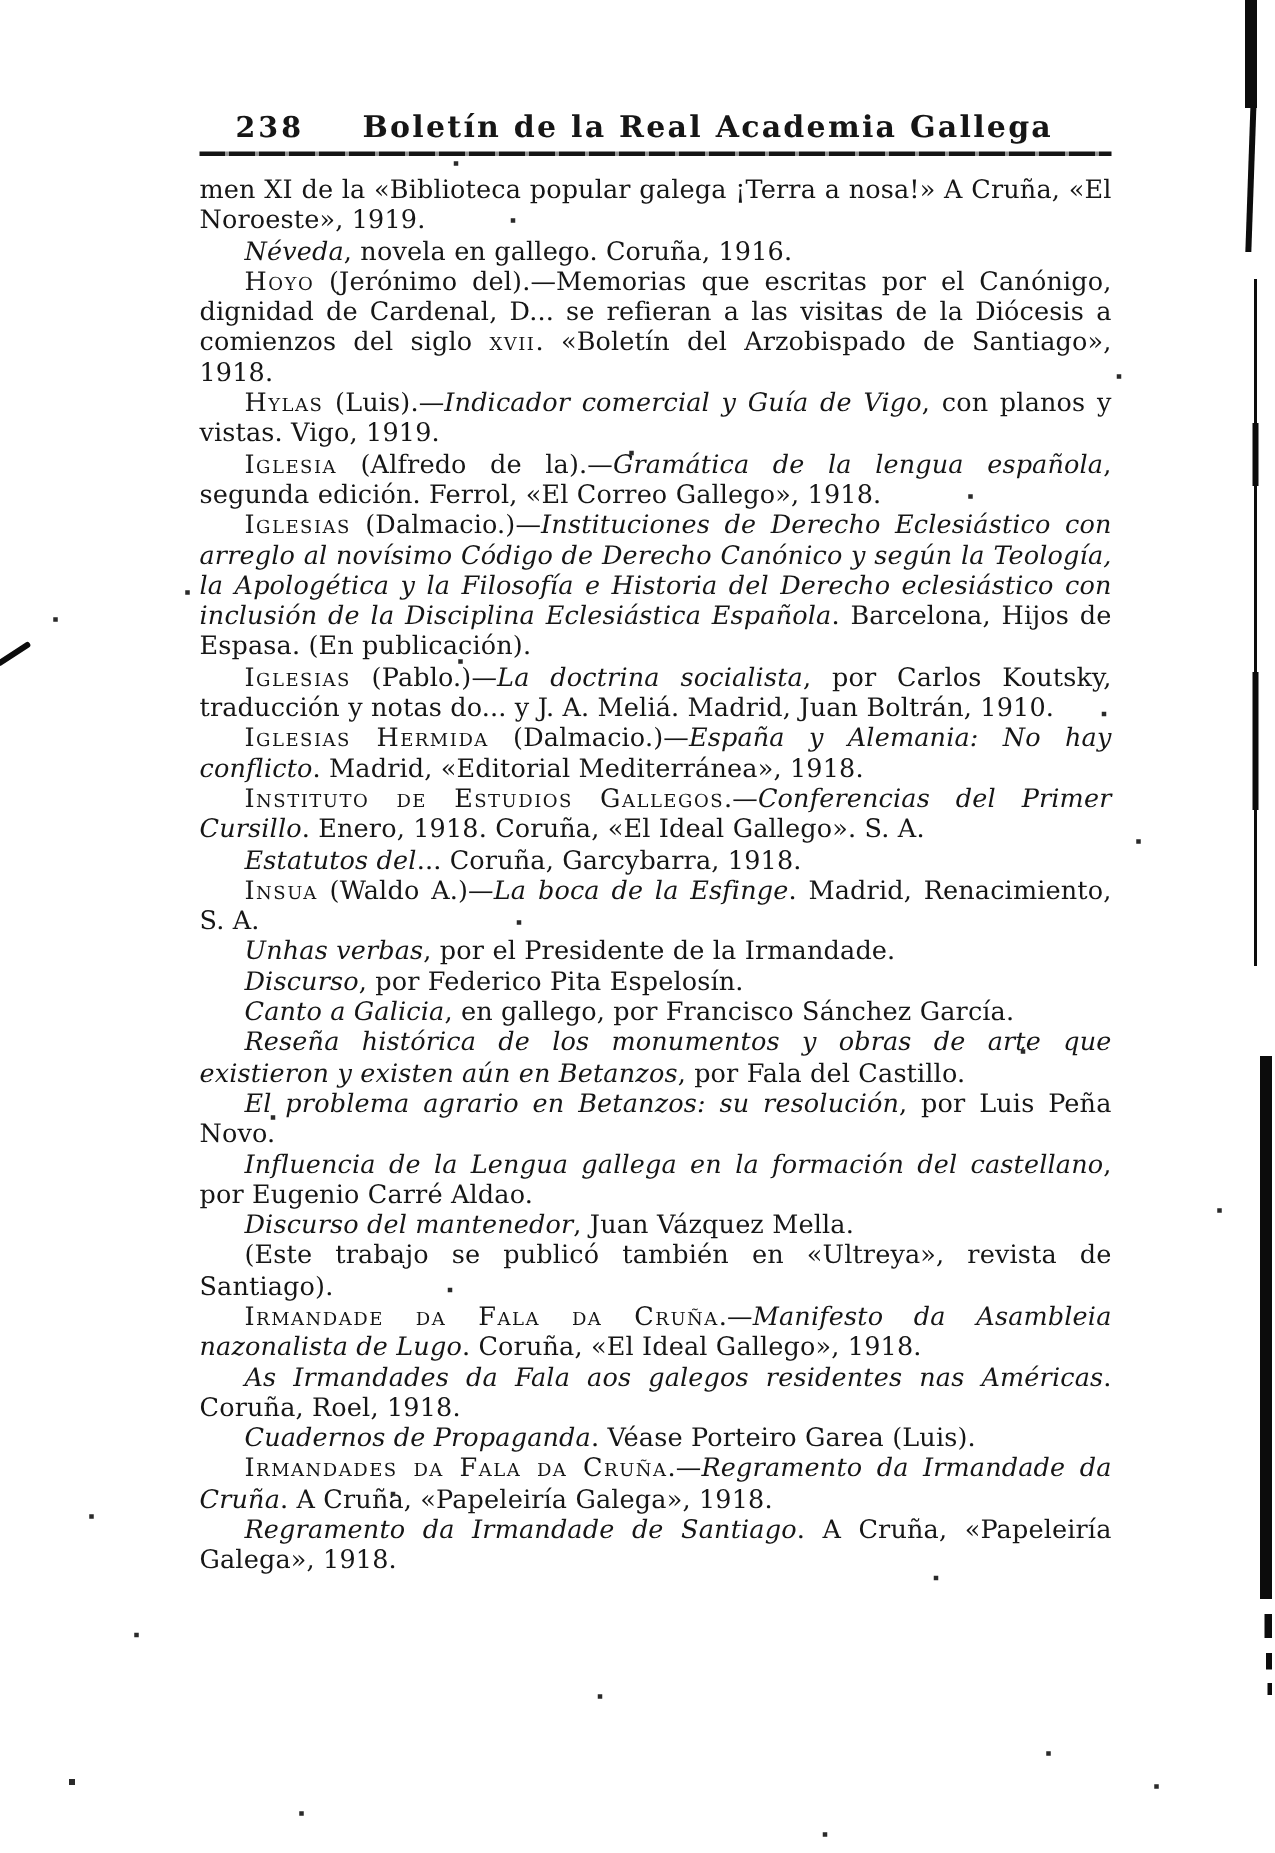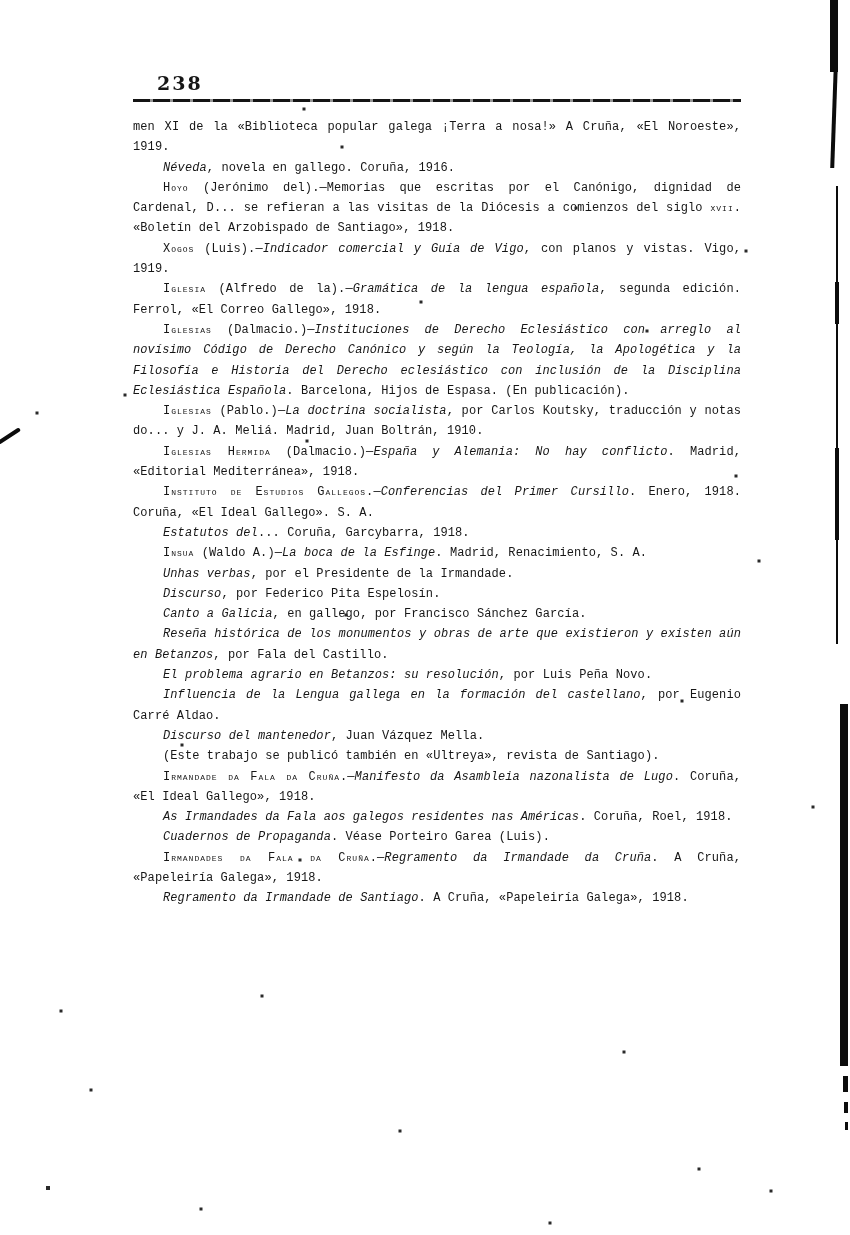--- a/index.html
+++ b/index.html
@@ -36,25 +36,24 @@
   .header-rule {
     margin-top: 5px;
     height: 3px;
     background: repeating-linear-gradient(90deg,
       #141414 0px, #141414 17px,
       rgba(20,20,20,0.45) 17px, rgba(20,20,20,0.45) 20px);
   }
   .doc-body {
     position: absolute;
     top: 117px; left: 133px; width: 608px;
-    font-size: 12px;
+    font-size: 17px;
     line-height: 20.3px;
     text-align: justify;
     letter-spacing: 0.1px;
-    font-family: Liberation Mono, monospace;
   }
   .para { margin: 0; text-indent: 30px; }
   .para.no-indent { text-indent: 0; }
   .seg-normal { }
   .seg-italic { font-style: italic; }
   .seg-smallcaps { font-variant: small-caps; letter-spacing: 1px; }
 
   
   .artifact { position: absolute; background: #0c0c0c; }
   .bar-a1 { left: 830px; top: 0;     width: 8px; height: 72px; }
@@ -88,29 +87,30 @@
       200px 1208px 0 0.5px #2a2a2a, 549px 1222px 0 0.5px #2a2a2a,
       770px 1190px 0 0.5px #2a2a2a, 47px 1187px 0 1px #2a2a2a;
   }
 </style>
 </head>
 <body>
 
 <div class="page-header">
   <div class="header-row">
     <span class="page-number">238</span>
+    <span class="header-title">Boletín de la Real Academia Gallega</span>
   </div>
   <div class="header-rule"></div>
 </div>
 
 <div class="doc-body">
     <p class="para no-indent"><span class="seg-normal">men XI de la «Biblioteca popular galega ¡Terra a nosa!» A Cruña, «El Noroeste», 1919.</span></p>
     <p class="para"><span class="seg-italic">Néveda</span><span class="seg-normal">, novela en gallego. Coruña, 1916.</span></p>
     <p class="para"><span class="seg-smallcaps">Hoyo</span><span class="seg-normal"> (Jerónimo del).—Memorias que escritas por el Canónigo, dignidad de Cardenal, D... se refieran a las visitas de la Diócesis a comienzos del siglo </span><span class="seg-smallcaps">xvii</span><span class="seg-normal">. «Boletín del Arzobispado de Santiago», 1918.</span></p>
-    <p class="para"><span class="seg-smallcaps">Xogos</span><span class="seg-normal"> (Luis).—</span><span class="seg-italic">Indicador comercial y Guía de Vigo</span><span class="seg-normal">, con planos y vistas. Vigo, 1919.</span></p>
+    <p class="para"><span class="seg-smallcaps">Hylas</span><span class="seg-normal"> (Luis).—</span><span class="seg-italic">Indicador comercial y Guía de Vigo</span><span class="seg-normal">, con planos y vistas. Vigo, 1919.</span></p>
     <p class="para"><span class="seg-smallcaps">Iglesia</span><span class="seg-normal"> (Alfredo de la).—</span><span class="seg-italic">Gramática de la lengua española</span><span class="seg-normal">, segunda edición. Ferrol, «El Correo Gallego», 1918.</span></p>
     <p class="para"><span class="seg-smallcaps">Iglesias</span><span class="seg-normal"> (Dalmacio.)—</span><span class="seg-italic">Instituciones de Derecho Eclesiástico con arreglo al novísimo Código de Derecho Canónico y según la Teología, la Apologética y la Filosofía e Historia del Derecho eclesiástico con inclusión de la Disciplina Eclesiástica Española</span><span class="seg-normal">. Barcelona, Hijos de Espasa. (En publicación).</span></p>
     <p class="para"><span class="seg-smallcaps">Iglesias</span><span class="seg-normal"> (Pablo.)—</span><span class="seg-italic">La doctrina socialista</span><span class="seg-normal">, por Carlos Koutsky, traducción y notas do... y J. A. Meliá. Madrid, Juan Boltrán, 1910.</span></p>
     <p class="para"><span class="seg-smallcaps">Iglesias Hermida</span><span class="seg-normal"> (Dalmacio.)—</span><span class="seg-italic">España y Alemania: No hay conflicto</span><span class="seg-normal">. Madrid, «Editorial Mediterránea», 1918.</span></p>
     <p class="para"><span class="seg-smallcaps">Instituto de Estudios Gallegos</span><span class="seg-normal">.—</span><span class="seg-italic">Conferencias del Primer Cursillo</span><span class="seg-normal">. Enero, 1918. Coruña, «El Ideal Gallego». S. A.</span></p>
     <p class="para"><span class="seg-italic">Estatutos del</span><span class="seg-normal">... Coruña, Garcybarra, 1918.</span></p>
     <p class="para"><span class="seg-smallcaps">Insua</span><span class="seg-normal"> (Waldo A.)—</span><span class="seg-italic">La boca de la Esfinge</span><span class="seg-normal">. Madrid, Renacimiento, S. A.</span></p>
     <p class="para"><span class="seg-italic">Unhas verbas</span><span class="seg-normal">, por el Presidente de la Irmandade.</span></p>
     <p class="para"><span class="seg-italic">Discurso</span><span class="seg-normal">, por Federico Pita Espelosín.</span></p>
     <p class="para"><span class="seg-italic">Canto a Galicia</span><span class="seg-normal">, en gallego, por Francisco Sánchez García.</span></p>

